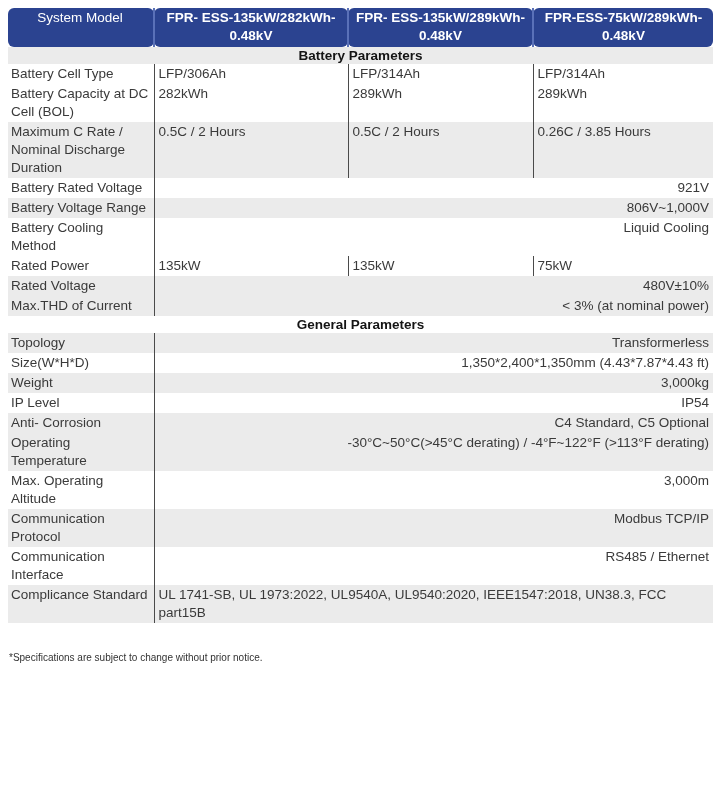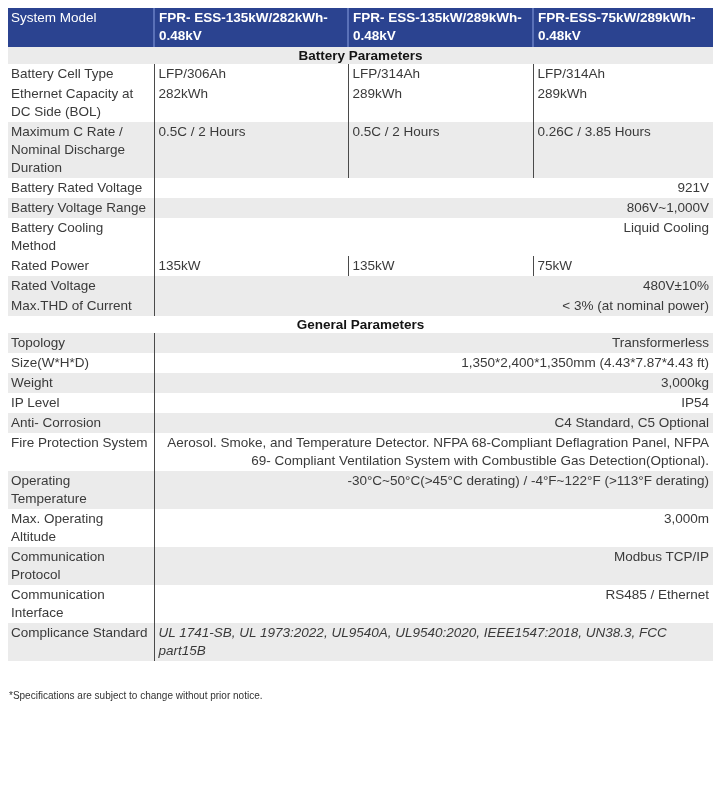--- a/index.html
+++ b/index.html
@@ -18,26 +18,27 @@
     color: #3a3a3a;
   }
   col.c0 { width: 146px; }
   col.c1 { width: 194px; }
   col.c2 { width: 185px; }
   col.c3 { width: 180px; }
 
   thead th {
     background: #2b4390;
     color: #ffffff;
-    text-align: left;
+    text-align: center;
     vertical-align: top;
     padding: 1px 4px 2px 4px;
     line-height: 18px;
     font-weight: bold;
     overflow: hidden;
+    border-radius: 6px;
   }
   thead th.h0 { font-weight: normal; padding-left: 3px; }
   thead th.hm { border-left: 2px solid #5a71b8; }
 
   tbody td {
     padding: 1px 4px;
     line-height: 18px;
     vertical-align: top;
     overflow: hidden;
   }
@@ -48,21 +49,21 @@
     text-align: center;
     font-weight: bold;
     color: #141414;
     padding: 0 12px;
     line-height: 17px;
   }
 
   td.label { padding-left: 3px; }
   td.val   { border-left: 1px solid #4a4a4a; }
   td.merged { border-left: 1px solid #4a4a4a; text-align: right; }
-  td.merged.left { text-align: left; font-style: italic; }
+  td.merged.left { text-align: left; }
 
   .footnote {
     margin-top: 26px;
     margin-left: 1px;
     font-size: 10px;
     color: #333333;
     line-height: 18px;
   }
 </style>
 </head>
@@ -92,21 +93,21 @@
 
       <tr class="white">
         <td class="label">Battery Cell Type</td>
         <td class="val">LFP/306Ah</td>
         <td class="val">LFP/314Ah</td>
         <td class="val">LFP/314Ah</td>
       </tr>
 
 
       <tr class="white">
-        <td class="label">Ethernet Capacity at DC Side (BOL)</td>
+        <td class="label">Battery Capacity at DC Cell (BOL)</td>
         <td class="val">282kWh</td>
         <td class="val">289kWh</td>
         <td class="val">289kWh</td>
       </tr>
 
       <tr class="gray">
         <td class="label">Maximum C Rate / Nominal Discharge Duration</td>
         <td class="val">0.5C / 2 Hours</td>
         <td class="val">0.5C / 2 Hours</td>
         <td class="val">0.26C / 3.85 Hours</td>
@@ -168,24 +169,20 @@
       <tr class="white">
         <td class="label">IP Level</td>
         <td class="merged" colspan="3">IP54</td>
       </tr>
 
       <tr class="gray">
         <td class="label">Anti- Corrosion</td>
         <td class="merged" colspan="3">C4 Standard, C5 Optional</td>
       </tr>
 
-      <tr class="white">
-        <td class="label">Fire Protection System</td>
-        <td class="merged" colspan="3">Aerosol. Smoke, and Temperature Detector. NFPA 68-Compliant Deflagration Panel, NFPA 69- Compliant Ventilation System with Combustible Gas Detection(Optional).</td>
-      </tr>
 
       <tr class="gray">
         <td class="label">Operating Temperature</td>
         <td class="merged" colspan="3">-30°C~50°C(&gt;45°C derating) / -4°F~122°F (&gt;113°F derating)</td>
       </tr>
 
       <tr class="white">
         <td class="label">Max. Operating Altitude</td>
         <td class="merged" colspan="3">3,000m</td>
       </tr>

